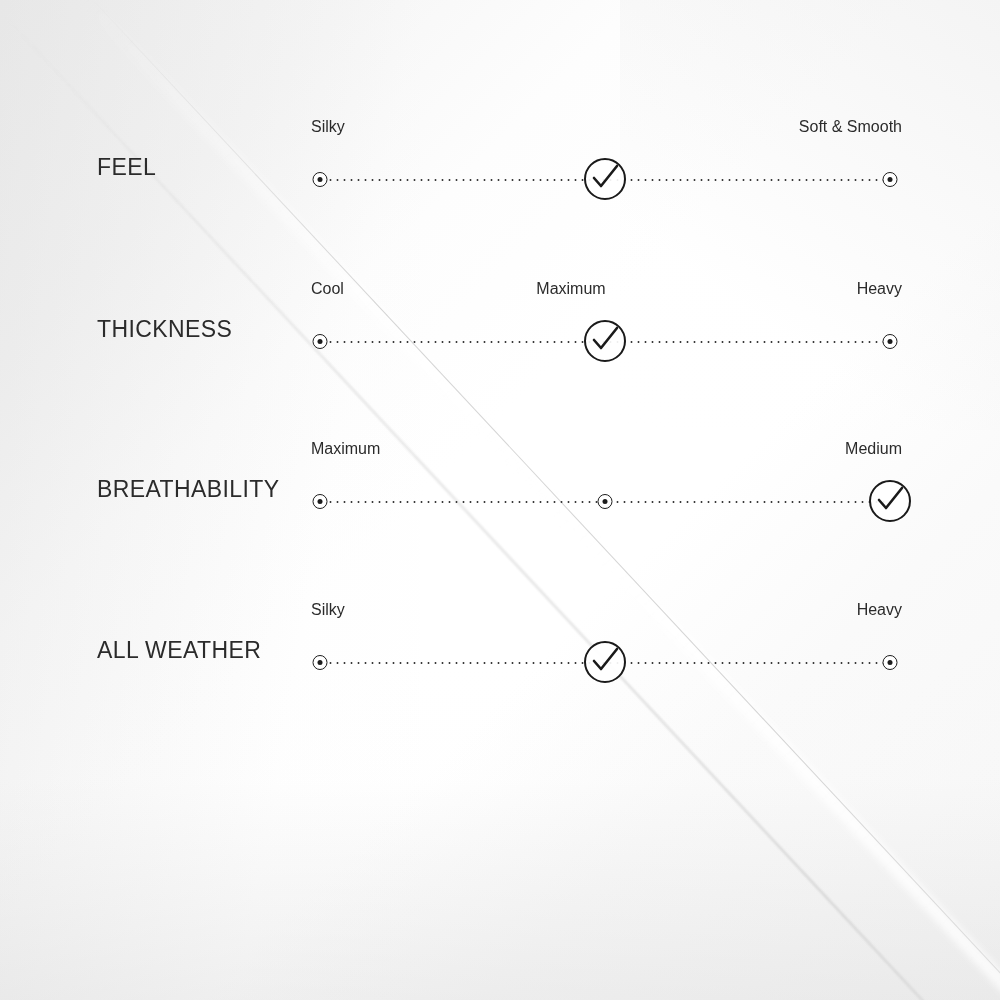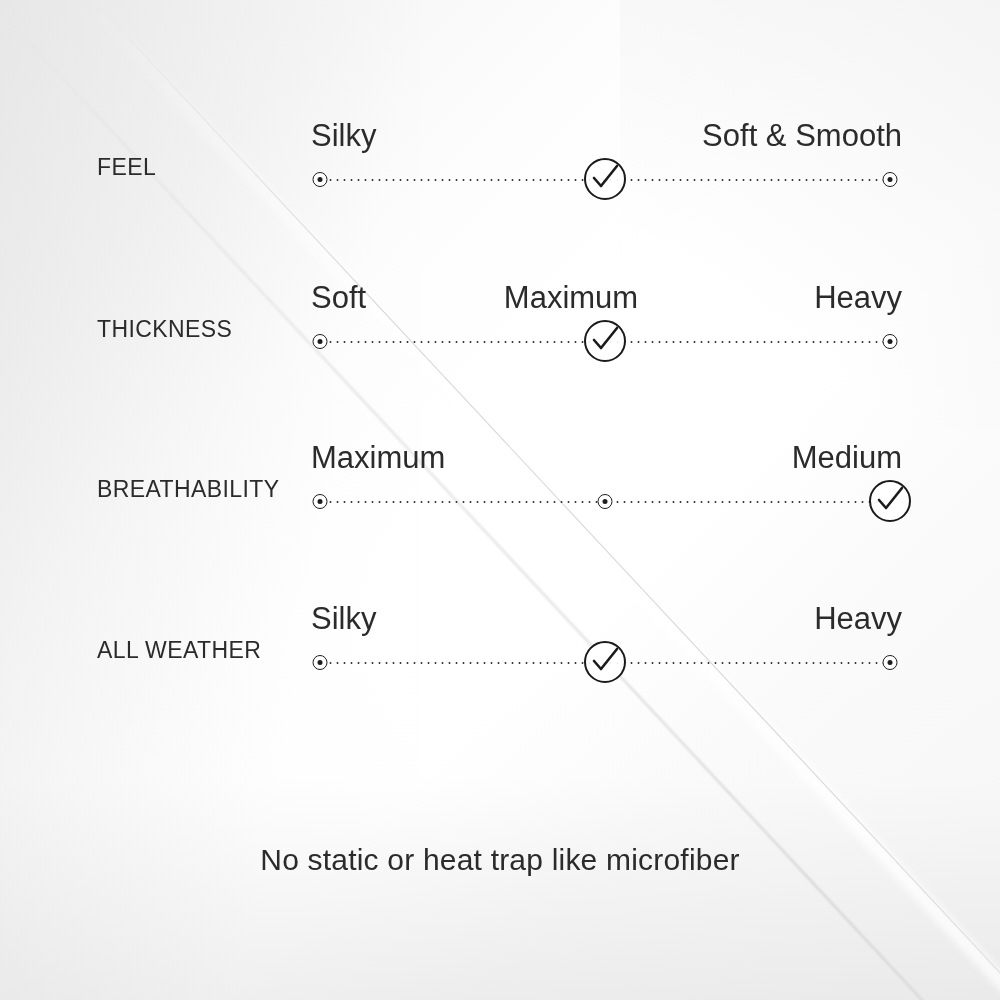--- a/index.html
+++ b/index.html
@@ -89,21 +89,21 @@
     font-size: 23px;
     letter-spacing: 0.4px;
     color: #2b2b2b;
     font-weight: 400;
     white-space: nowrap;
     margin-top: 36px;
   }
   .tick-label {
     position: absolute;
     top: 0;
-    font-size: 31px;
+    font-size: 16px;
     color: #2b2b2b;
     font-weight: 400;
     white-space: nowrap;
   }
   .tl-left  { left: 311px; }
   .tl-mid   { left: 571px; transform: translateX(-50%); text-align: center; }
   .tl-right { right: 98px; text-align: left; }
 
   .scale {
     position: absolute;
@@ -200,21 +200,21 @@
           <svg width="38" height="38" viewBox="0 0 38 38" aria-hidden="true">
             <path d="M8 18 L15 26 L31 6" fill="none" stroke="#1a1a1a" stroke-width="2.6" stroke-linecap="round" stroke-linejoin="round"></path>
           </svg>
         </div>
         <div class="node" style="left:100%;"></div>
       </div>
     </div>
 
     <div class="row" style="top:280px;">
       <div class="row-label">THICKNESS</div>
-      <div class="tick-label tl-left">Soft</div>
+      <div class="tick-label tl-left">Cool</div>
       <div class="tick-label tl-mid">Maximum</div>
       <div class="tick-label tl-right">Heavy</div>
 
       <div class="scale" style="top:61px;">
         <div class="dotline"></div>
         <div class="node" style="left:0%;"></div>
         <div class="check" style="left:50%;">
           <svg width="38" height="38" viewBox="0 0 38 38" aria-hidden="true">
             <path d="M8 18 L15 26 L31 6" fill="none" stroke="#1a1a1a" stroke-width="2.6" stroke-linecap="round" stroke-linejoin="round"></path>
           </svg>
@@ -254,15 +254,14 @@
           <svg width="38" height="38" viewBox="0 0 38 38" aria-hidden="true">
             <path d="M8 18 L15 26 L31 6" fill="none" stroke="#1a1a1a" stroke-width="2.6" stroke-linecap="round" stroke-linejoin="round"></path>
           </svg>
         </div>
         <div class="node" style="left:100%;"></div>
       </div>
     </div>
 
   </div>
 
-  <div class="footer-note">No static or heat trap like microfiber</div>
 
 </div>
 
 </body></html>

